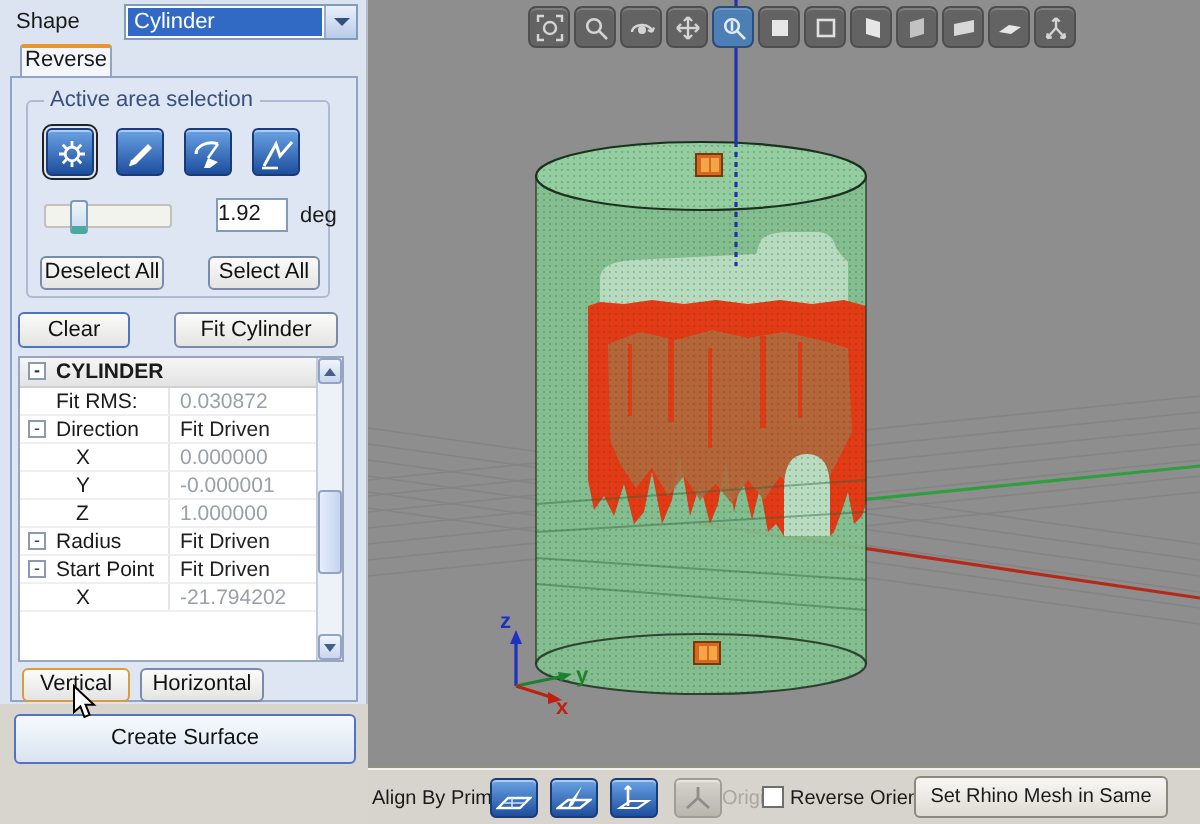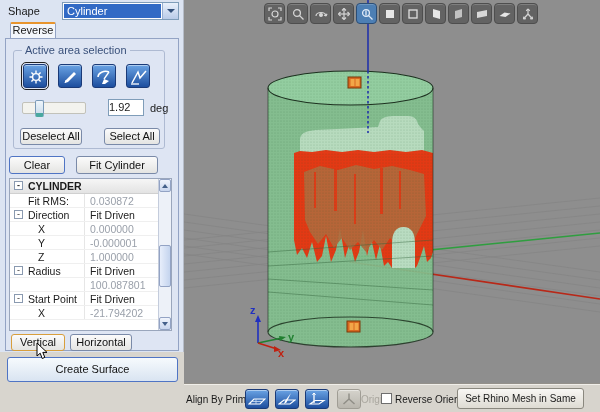--- a/index.html
+++ b/index.html
@@ -115,21 +115,21 @@
         <div id="slider-handle"></div>
       </div>
       <div id="angle-box">1.92</div>
       <span id="deg">deg</span>
 
       <div class="btn" style="left:6px;top:77px;width:62px;height:17px;line-height:15px;">Deselect All</div>
       <div class="btn" style="left:90px;top:77px;width:56px;height:17px;line-height:15px;">Select All</div>
     </div>
 
     <div class="btn blue" style="left:3px;top:117px;width:56px;height:18px;line-height:16px;">Clear</div>
-    <div class="btn" style="left:70px;top:117px;width:82px;height:18px;line-height:16px;">Fit Cylinder</div>
+    <div class="btn" style="left:81px;top:117px;width:82px;height:18px;line-height:16px;">Fit Cylinder</div>
 
     <div id="ptable">
       <div id="prows">
         <div id="phead">
           <span class="pexp">-</span>
           <span class="plabel">CYLINDER</span>
         </div>
         <div class="prow muted">
           <span class="plabel">Fit RMS:</span>
               <span class="pval">0.030872</span>
@@ -148,24 +148,20 @@
               <span class="pval">-0.000001</span>
         </div>
         <div class="prow ind muted">
           <span class="plabel">Z</span>
               <span class="pval">1.000000</span>
         </div>
         <div class="prow">
           <span class="pexp">-</span>
           <span class="plabel">Radius</span>
               <span class="pval">Fit Driven</span>
-        </div>
-        <div class="prow muted">
-          <span class="plabel"></span>
-              <span class="pval">100.087801</span>
         </div>
         <div class="prow">
           <span class="pexp">-</span>
           <span class="plabel">Start Point</span>
               <span class="pval">Fit Driven</span>
         </div>
         <div class="prow ind muted">
           <span class="plabel">X</span>
               <span class="pval">-21.794202</span>
         </div>

